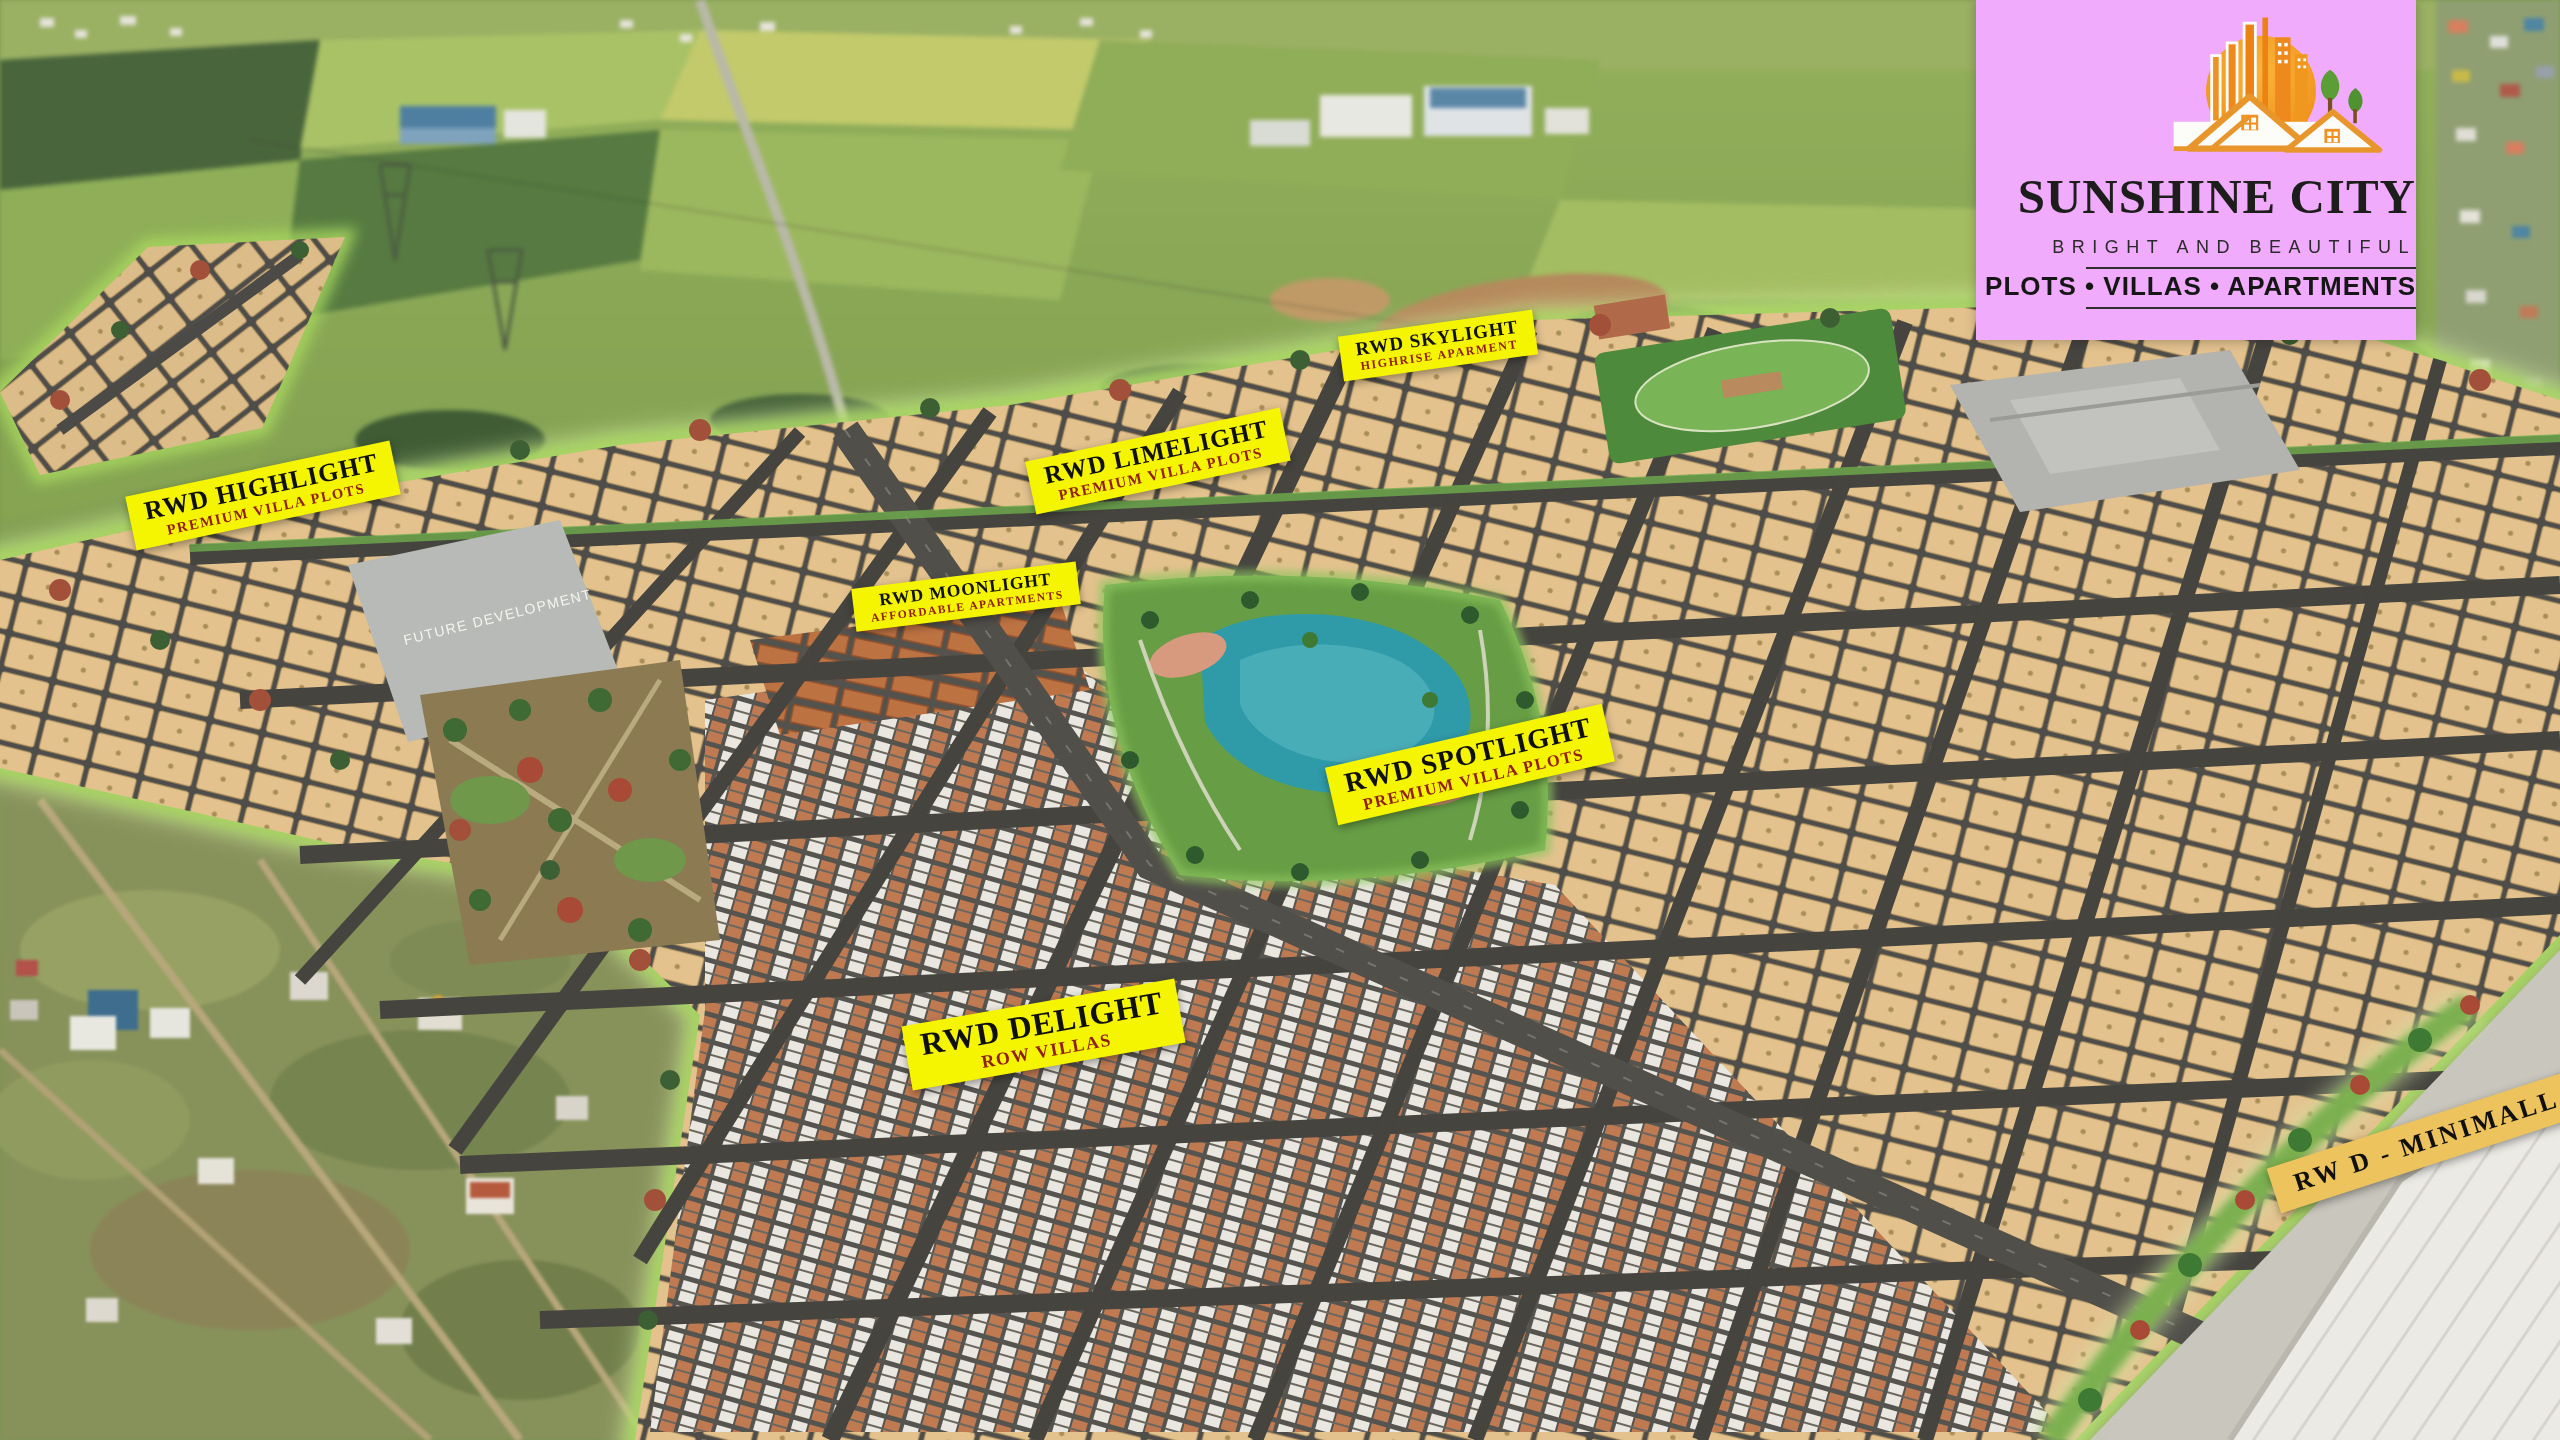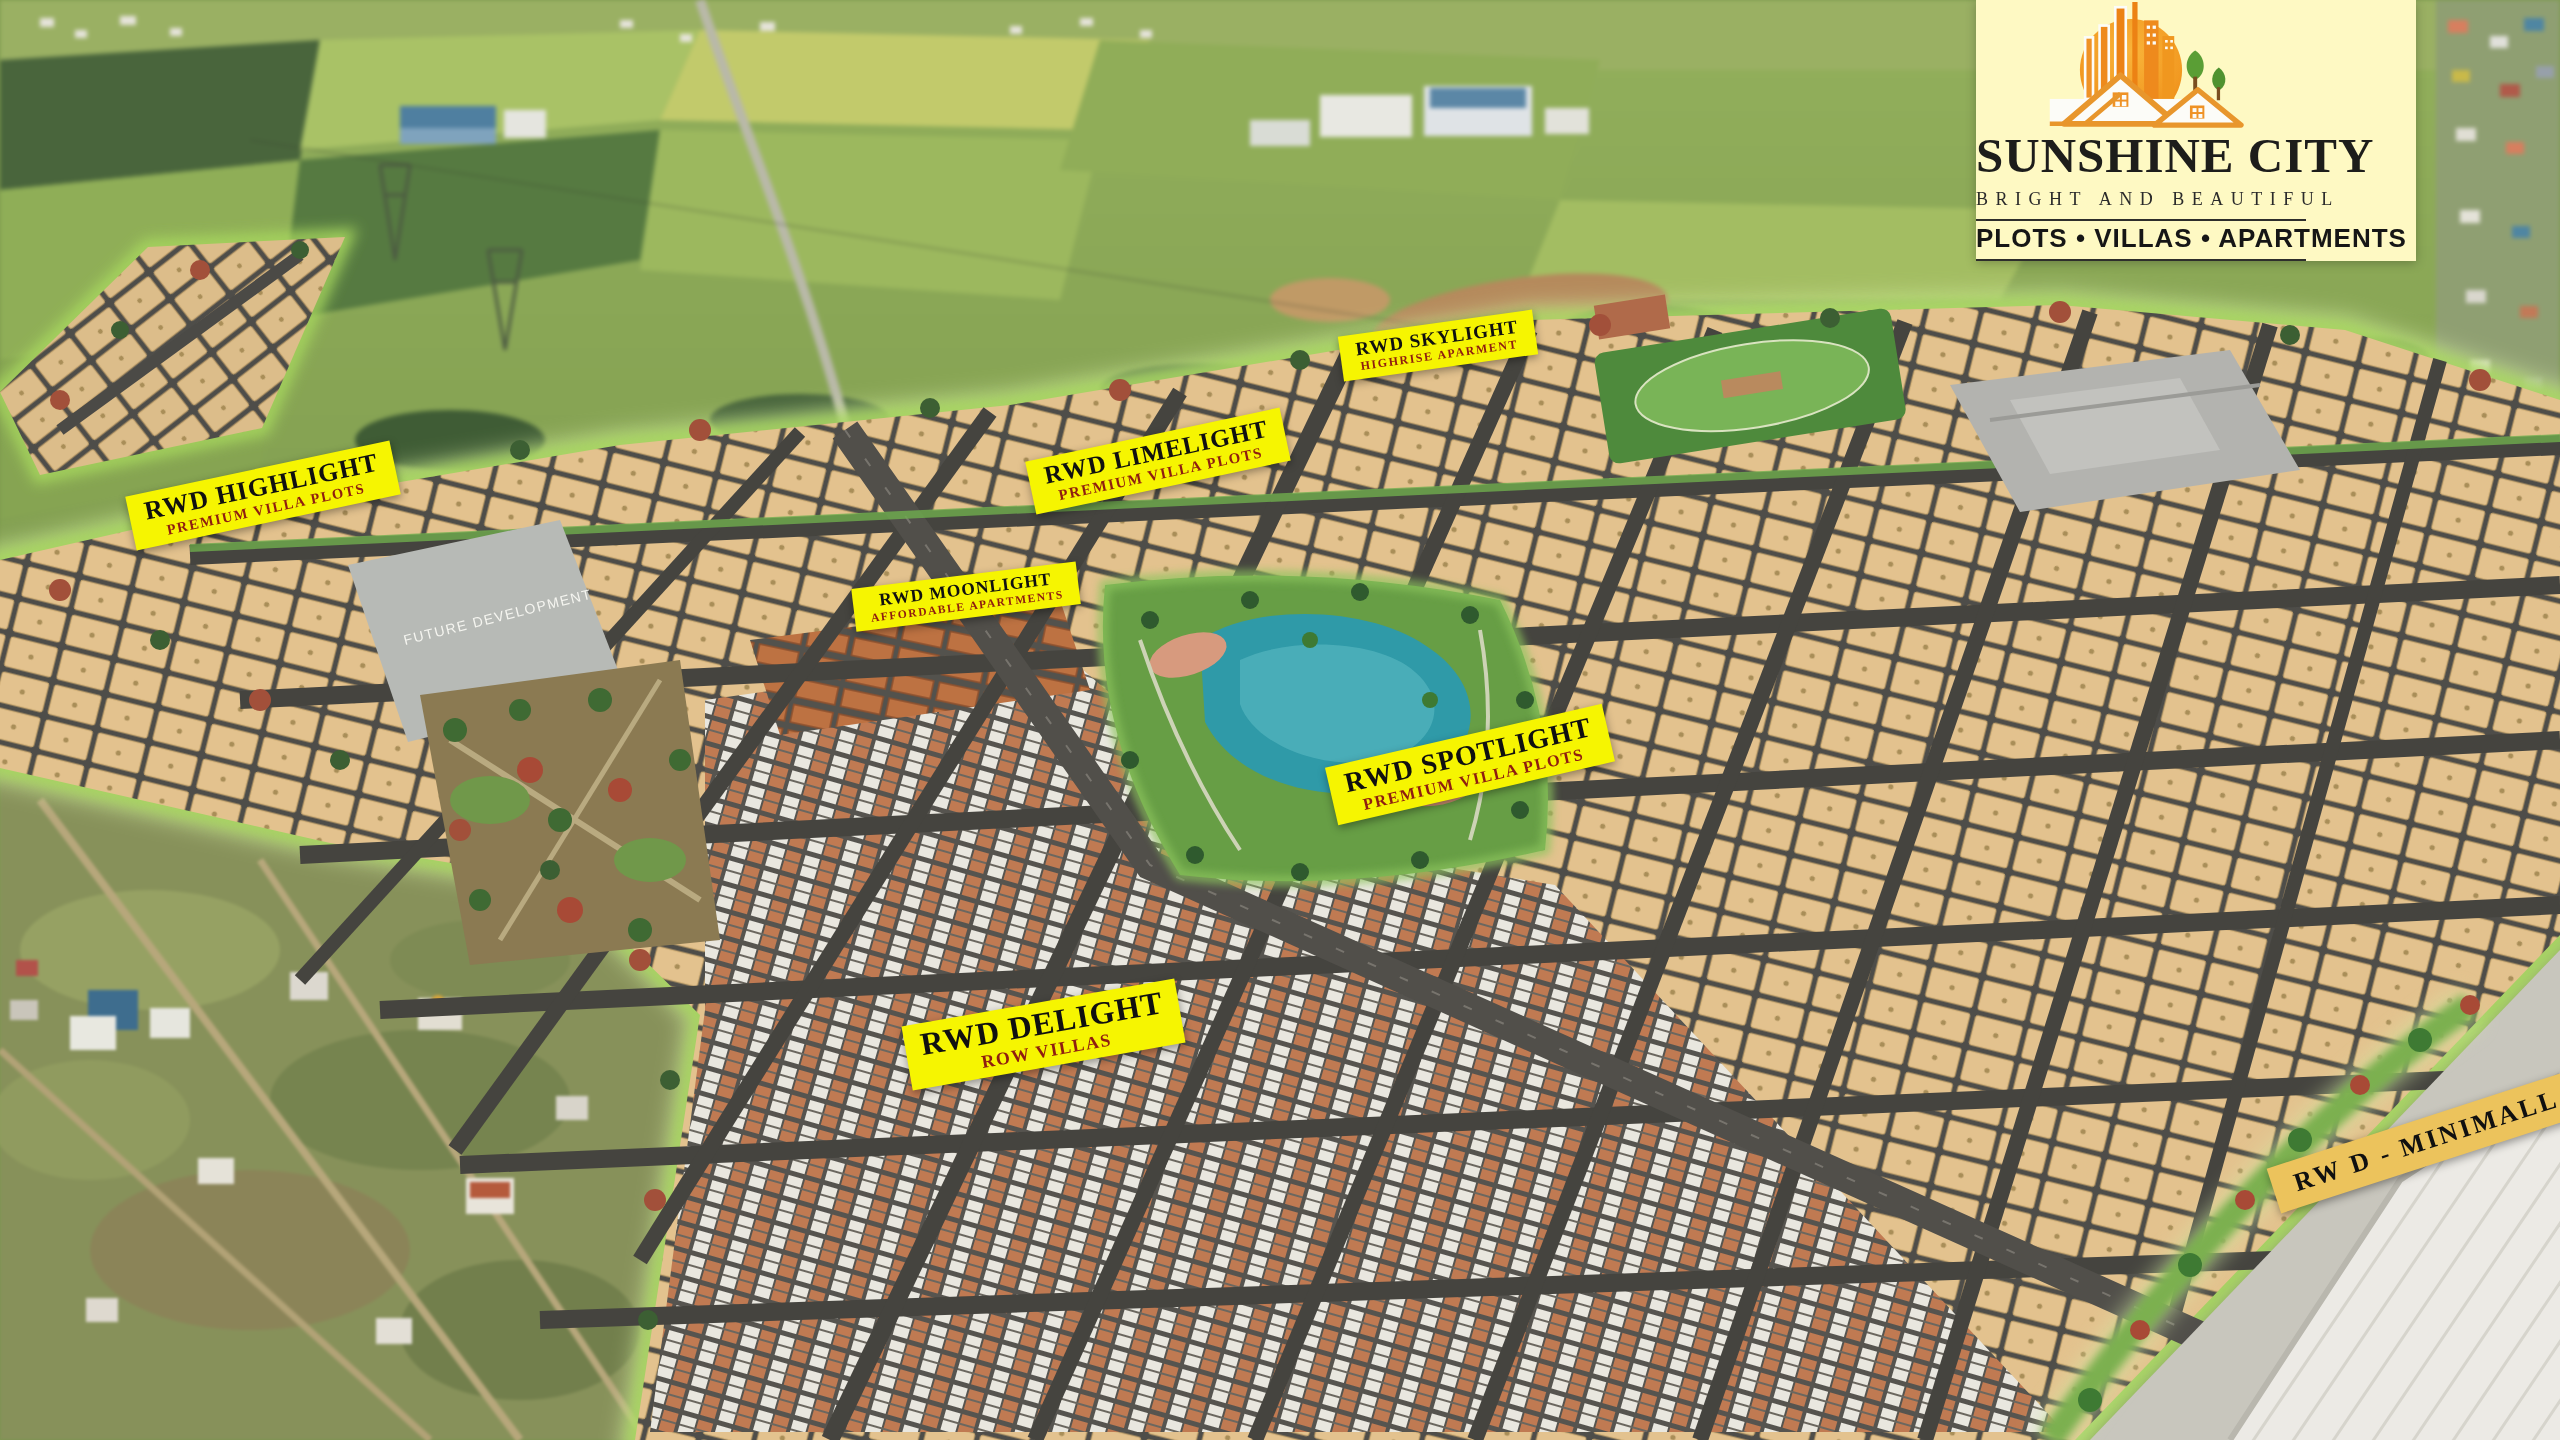--- a/index.html
+++ b/index.html
@@ -24,28 +24,28 @@
   .tag-moonlight .t{font-size:17.5px;} .tag-moonlight .s{font-size:11.5px;}
   .tag-spotlight{left:1328px;top:735px;transform:rotate(-13deg);}
   .tag-spotlight .t{font-size:28px;} .tag-spotlight .s{font-size:16.5px;}
   .tag-delight{left:905px;top:1002px;transform:rotate(-10deg);}
   .tag-delight .t{font-size:32px;} .tag-delight .s{font-size:18px;}
   .tag-minimall{left:2266px;top:1118px;transform:rotate(-18deg);
        background:#ecc35c;padding:9px 22px 10px;}
   .tag-minimall .t{font-size:26px;letter-spacing:3px;}
 
   
-  .logo-card{position:absolute;left:1976px;top:0;width:440px;height:261px;
-       background:#fef9c3;display:flex;flex-direction:column;align-items:flex-start;
+  .logo-card{position:absolute;left:1976px;top:0;width:440px;height:340px;
+       background:#f0abfc;display:flex;flex-direction:column;align-items:flex-end;
        box-shadow:0 2px 10px rgba(0,0,0,.25);}
   .logo-icon{margin-top:2px;}
   .logo-title{font-family:"Liberation Serif",serif;font-weight:600;font-size:49px;
        letter-spacing:1px;color:#1d1d1b;margin-top:-6px;}
-  .logo-tagline{font-family:Liberation Serif, serif;font-size:18px;
-       letter-spacing:7.5px;color:#2a2a2a;margin-top:5px;}
+  .logo-tagline{font-family:Liberation Sans, sans-serif;font-size:18px;
+       letter-spacing:7.5px;color:#2a2a2a;margin-top:12px;}
   .logo-rule{width:330px;border-top:2.5px solid #2e2e2c;margin-top:9px;}
   .logo-cats{font-family:"Liberation Sans",sans-serif;font-weight:bold;font-size:26px;
        letter-spacing:1px;color:#161616;margin-top:2px;}
   .logo-rule2{width:330px;border-top:2.5px solid #2e2e2c;margin-top:5px;}
 </style>
 </head>
 <body>
 
 <div class="stage">
 

